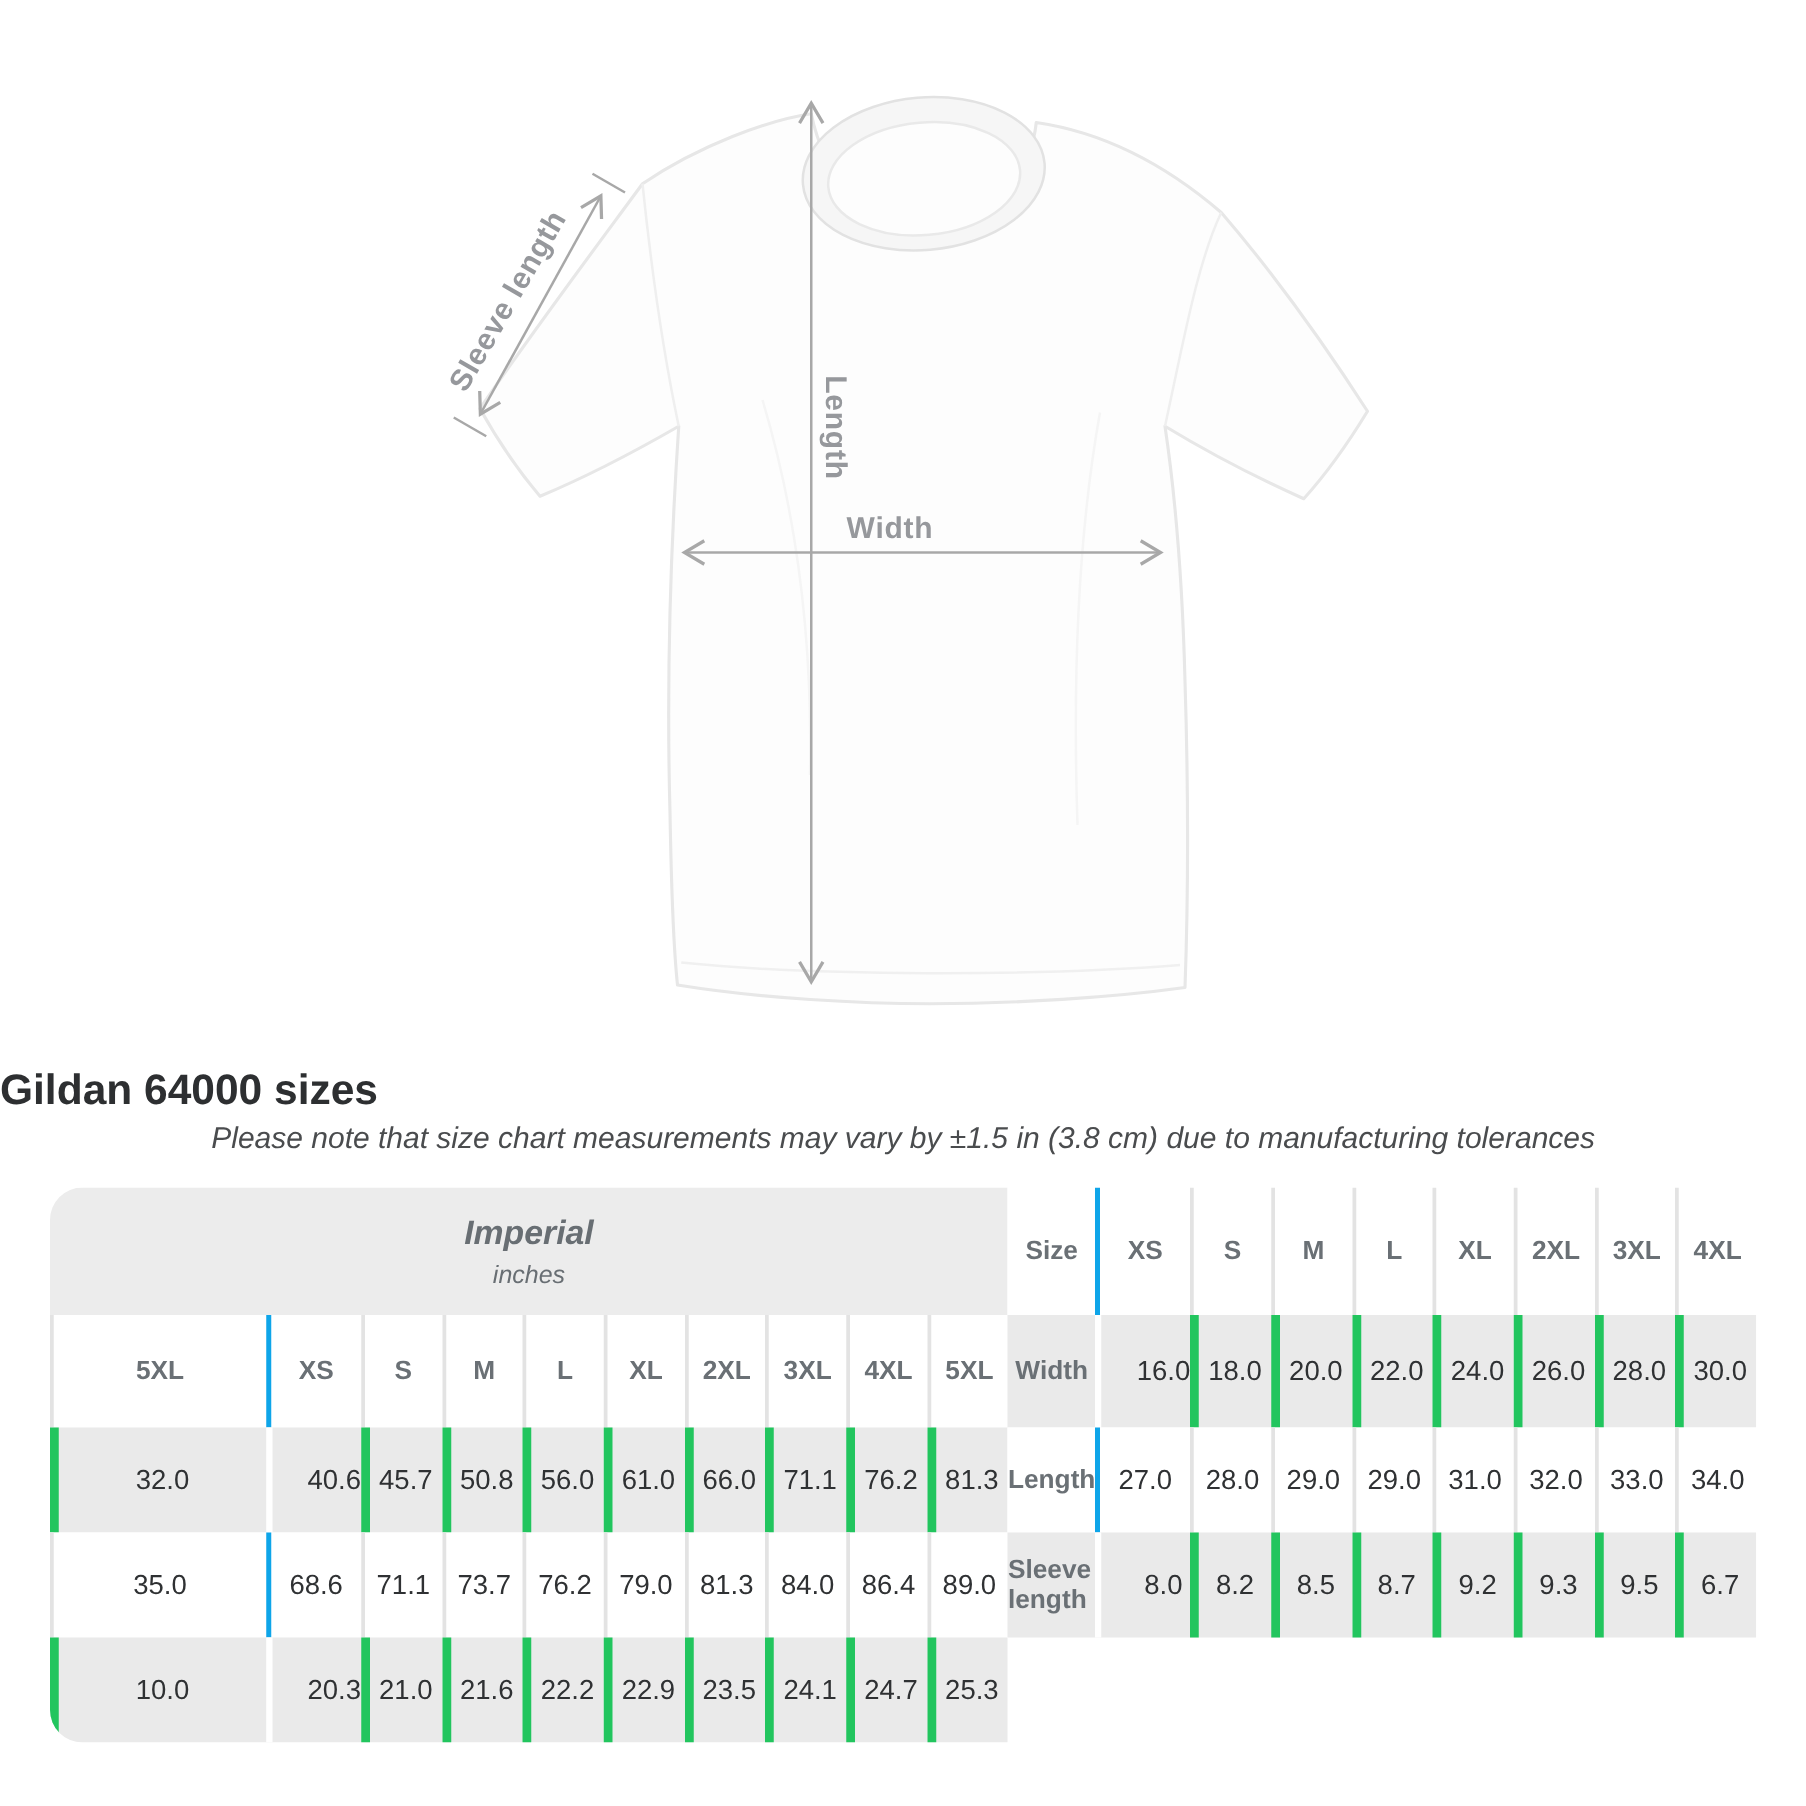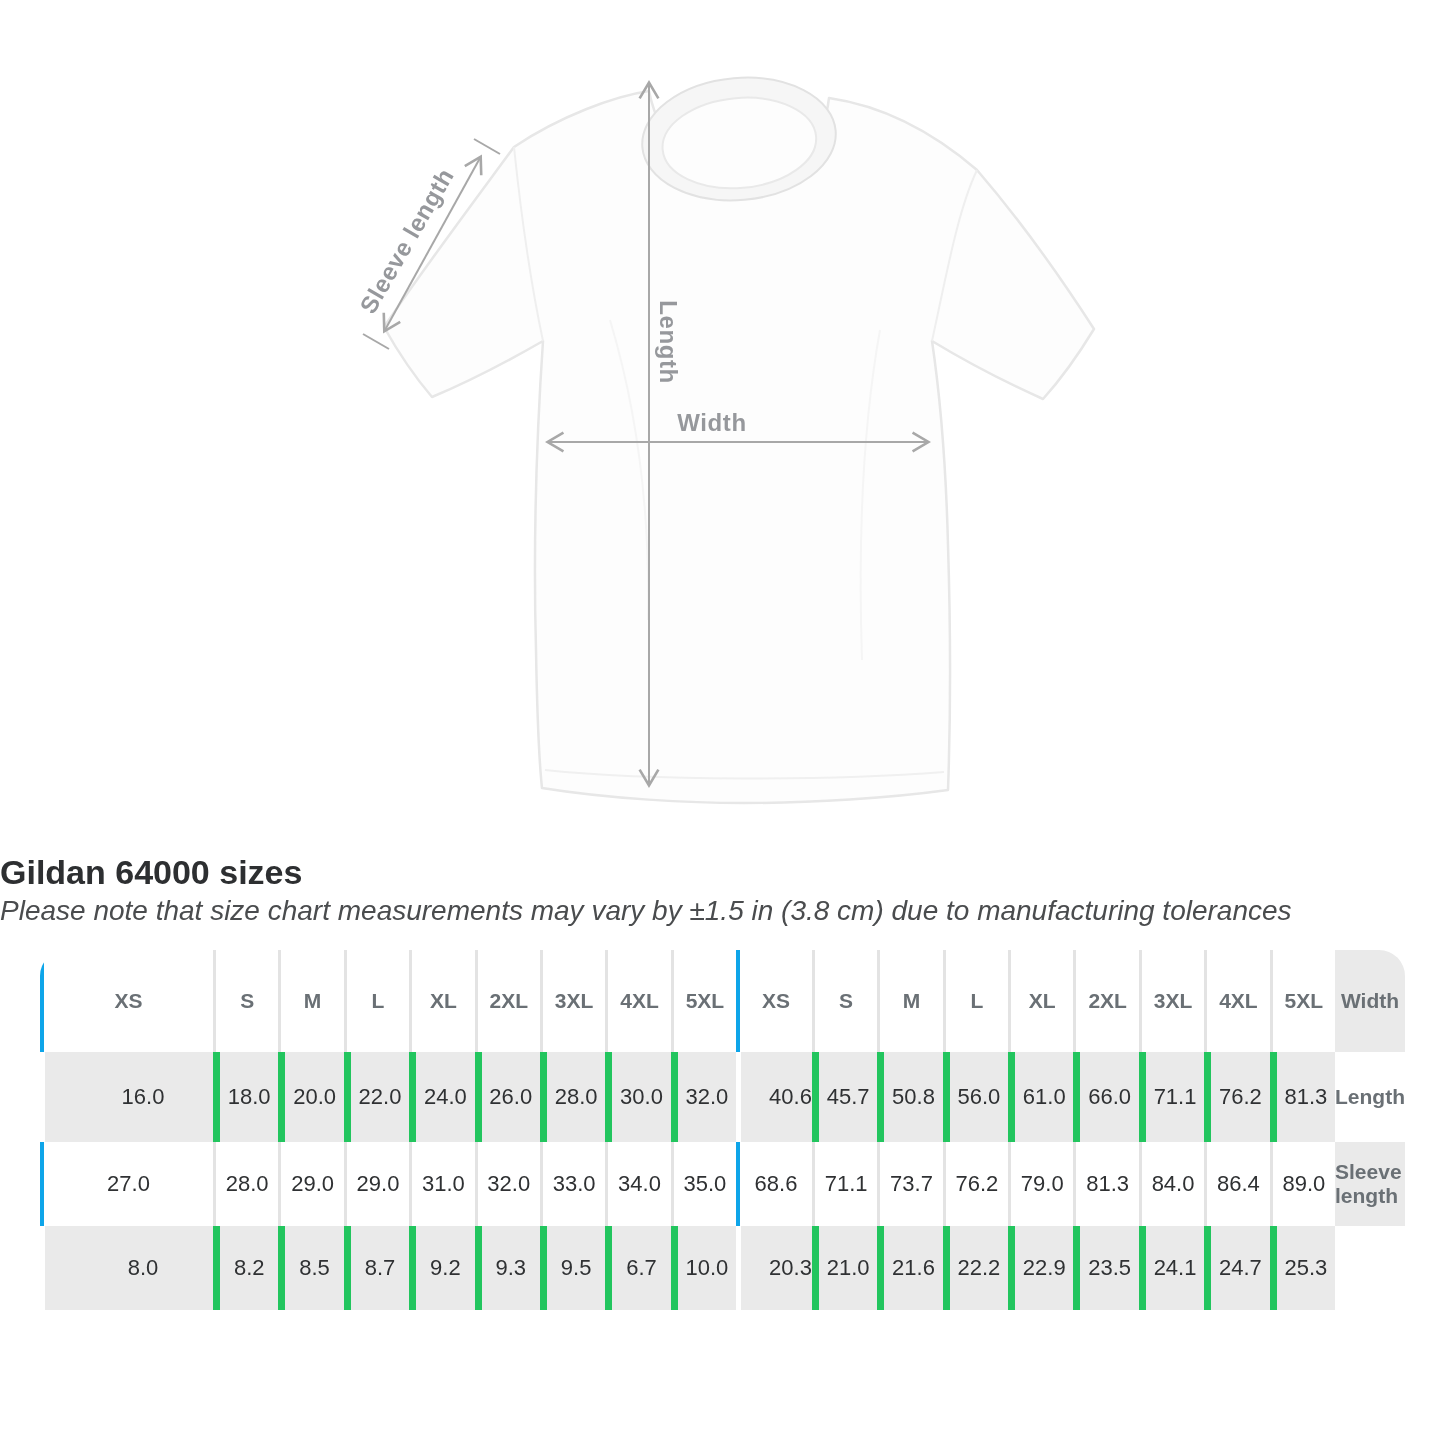--- a/index.html
+++ b/index.html
@@ -16,21 +16,21 @@
     letter-spacing:.6px;white-space:nowrap;
   }
   .lbl-sleeve{left:407px;top:241px;transform:translate(-50%,-50%) rotate(-60deg);}
   .lbl-length{left:668px;top:342px;transform:translate(-50%,-50%) rotate(90deg);}
   .lbl-width{left:712px;top:423px;transform:translate(-50%,-50%);}
   
   .title{
     margin:8px 0 4px 0;font-size:34px;font-weight:bold;color:#2d2f31;
   }
   .subtitle{
-    text-align:left;font-size:28px;font-style:italic;color:#4a4c4e;line-height:30px;
+    text-align:center;font-size:24px;font-style:italic;color:#4a4c4e;line-height:30px;
   }
   
   .size-table{
     margin:24px 40px 0 40px;width:1365px;border-radius:26px;overflow:hidden;
   }
   .grid{
     display:grid;
     grid-template-columns:173px repeat(18,1fr);
     grid-template-rows:102px 90px 84px 84px 84px;
   }
@@ -105,21 +105,26 @@
   <div class="dim-label lbl-sleeve">Sleeve length</div>
   <div class="dim-label lbl-length">Length</div>
   <div class="dim-label lbl-width">Width</div>
 </div>
 
 <div class="title">Gildan 64000 sizes</div>
 <div class="subtitle">Please note that size chart measurements may vary by ±1.5 in (3.8 cm) due to manufacturing tolerances</div>
 
 <div class="size-table">
   <div class="grid" id="grid">
+    <div class="band-cell band-imperial">
+      <div class="band-title">Imperial</div>
+      <div class="band-unit">inches</div>
+    </div>
 
+  <div class="cell head rowlabel row-white">Size</div>
       <div class="cell head row-white sep-wide">XS</div>
       <div class="cell head row-white sep">S</div>
       <div class="cell head row-white sep">M</div>
       <div class="cell head row-white sep">L</div>
       <div class="cell head row-white sep">XL</div>
       <div class="cell head row-white sep">2XL</div>
       <div class="cell head row-white sep">3XL</div>
       <div class="cell head row-white sep">4XL</div>
       <div class="cell head row-white sep">5XL</div>
       <div class="cell head row-white sep-wide">XS</div>

